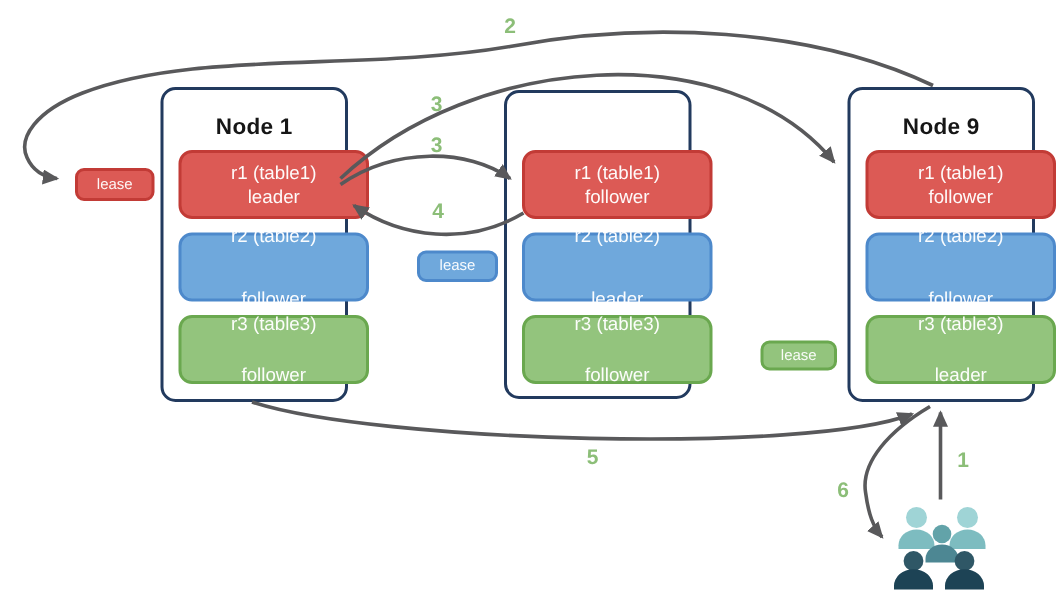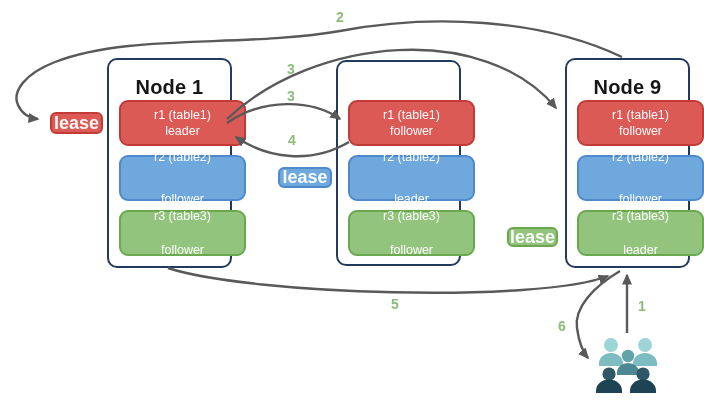--- a/index.html
+++ b/index.html
@@ -9,35 +9,35 @@
   }
   .node{
     position:absolute;box-sizing:border-box;width:125px;
     background:#ffffff;border:2px solid var(--node_border);border-radius:10px;
   }
   .node1{left:107px;top:58px;height:210px;}
   .node2{left:336px;top:60px;height:206px;}
   .node3{left:565px;top:58px;height:210px;}
   .node-title{
     position:absolute;top:16px;left:0;width:100%;text-align:center;
-    font-size:20px;font-weight:bold;color:#161616;letter-spacing:.2px;
+    font-size:15px;font-weight:bold;color:#161616;letter-spacing:.2px;
   }
   .replica{
     position:absolute;left:10px;width:127px;height:46px;box-sizing:border-box;
     border-radius:9px;border:2px solid;display:flex;flex-direction:column;
     align-items:center;justify-content:center;color:rgba(255,255,255,.97);
     font-size:12.5px;line-height:1.32;text-align:center;
   }
   .replica.red{background:var(--red_fill);border-color:var(--red_border);}
   .replica.blue{background:var(--blue_fill);border-color:var(--blue_border);gap:26px;}
   .replica.green{background:var(--green_fill);border-color:var(--green_border);gap:18px;}
   .lease{
     position:absolute;box-sizing:border-box;border:2px solid;border-radius:6px;
     display:flex;align-items:center;justify-content:center;
-    color:rgba(255,255,255,.95);font-size:18px;font-weight:bold;
+    color:rgba(255,255,255,.95);font-size:10px;
   }
   .lease.red{left:50px;top:112px;width:53px;height:22px;background:var(--red_fill);border-color:var(--red_border);}
   .lease.blue{left:278px;top:167px;width:54px;height:21px;background:var(--blue_fill);border-color:var(--blue_border);}
   .lease.green{left:507px;top:227px;width:51px;height:20px;background:var(--green_fill);border-color:var(--green_border);}
   .step{
     position:absolute;transform:translate(-50%,-50%);
     font-size:14px;font-weight:bold;color:var(--step_label);
   }
   .s1{left:642px;top:306px;} .s2{left:340px;top:17px;}
   .s3a{left:291px;top:69px;} .s3b{left:291px;top:96px;}

